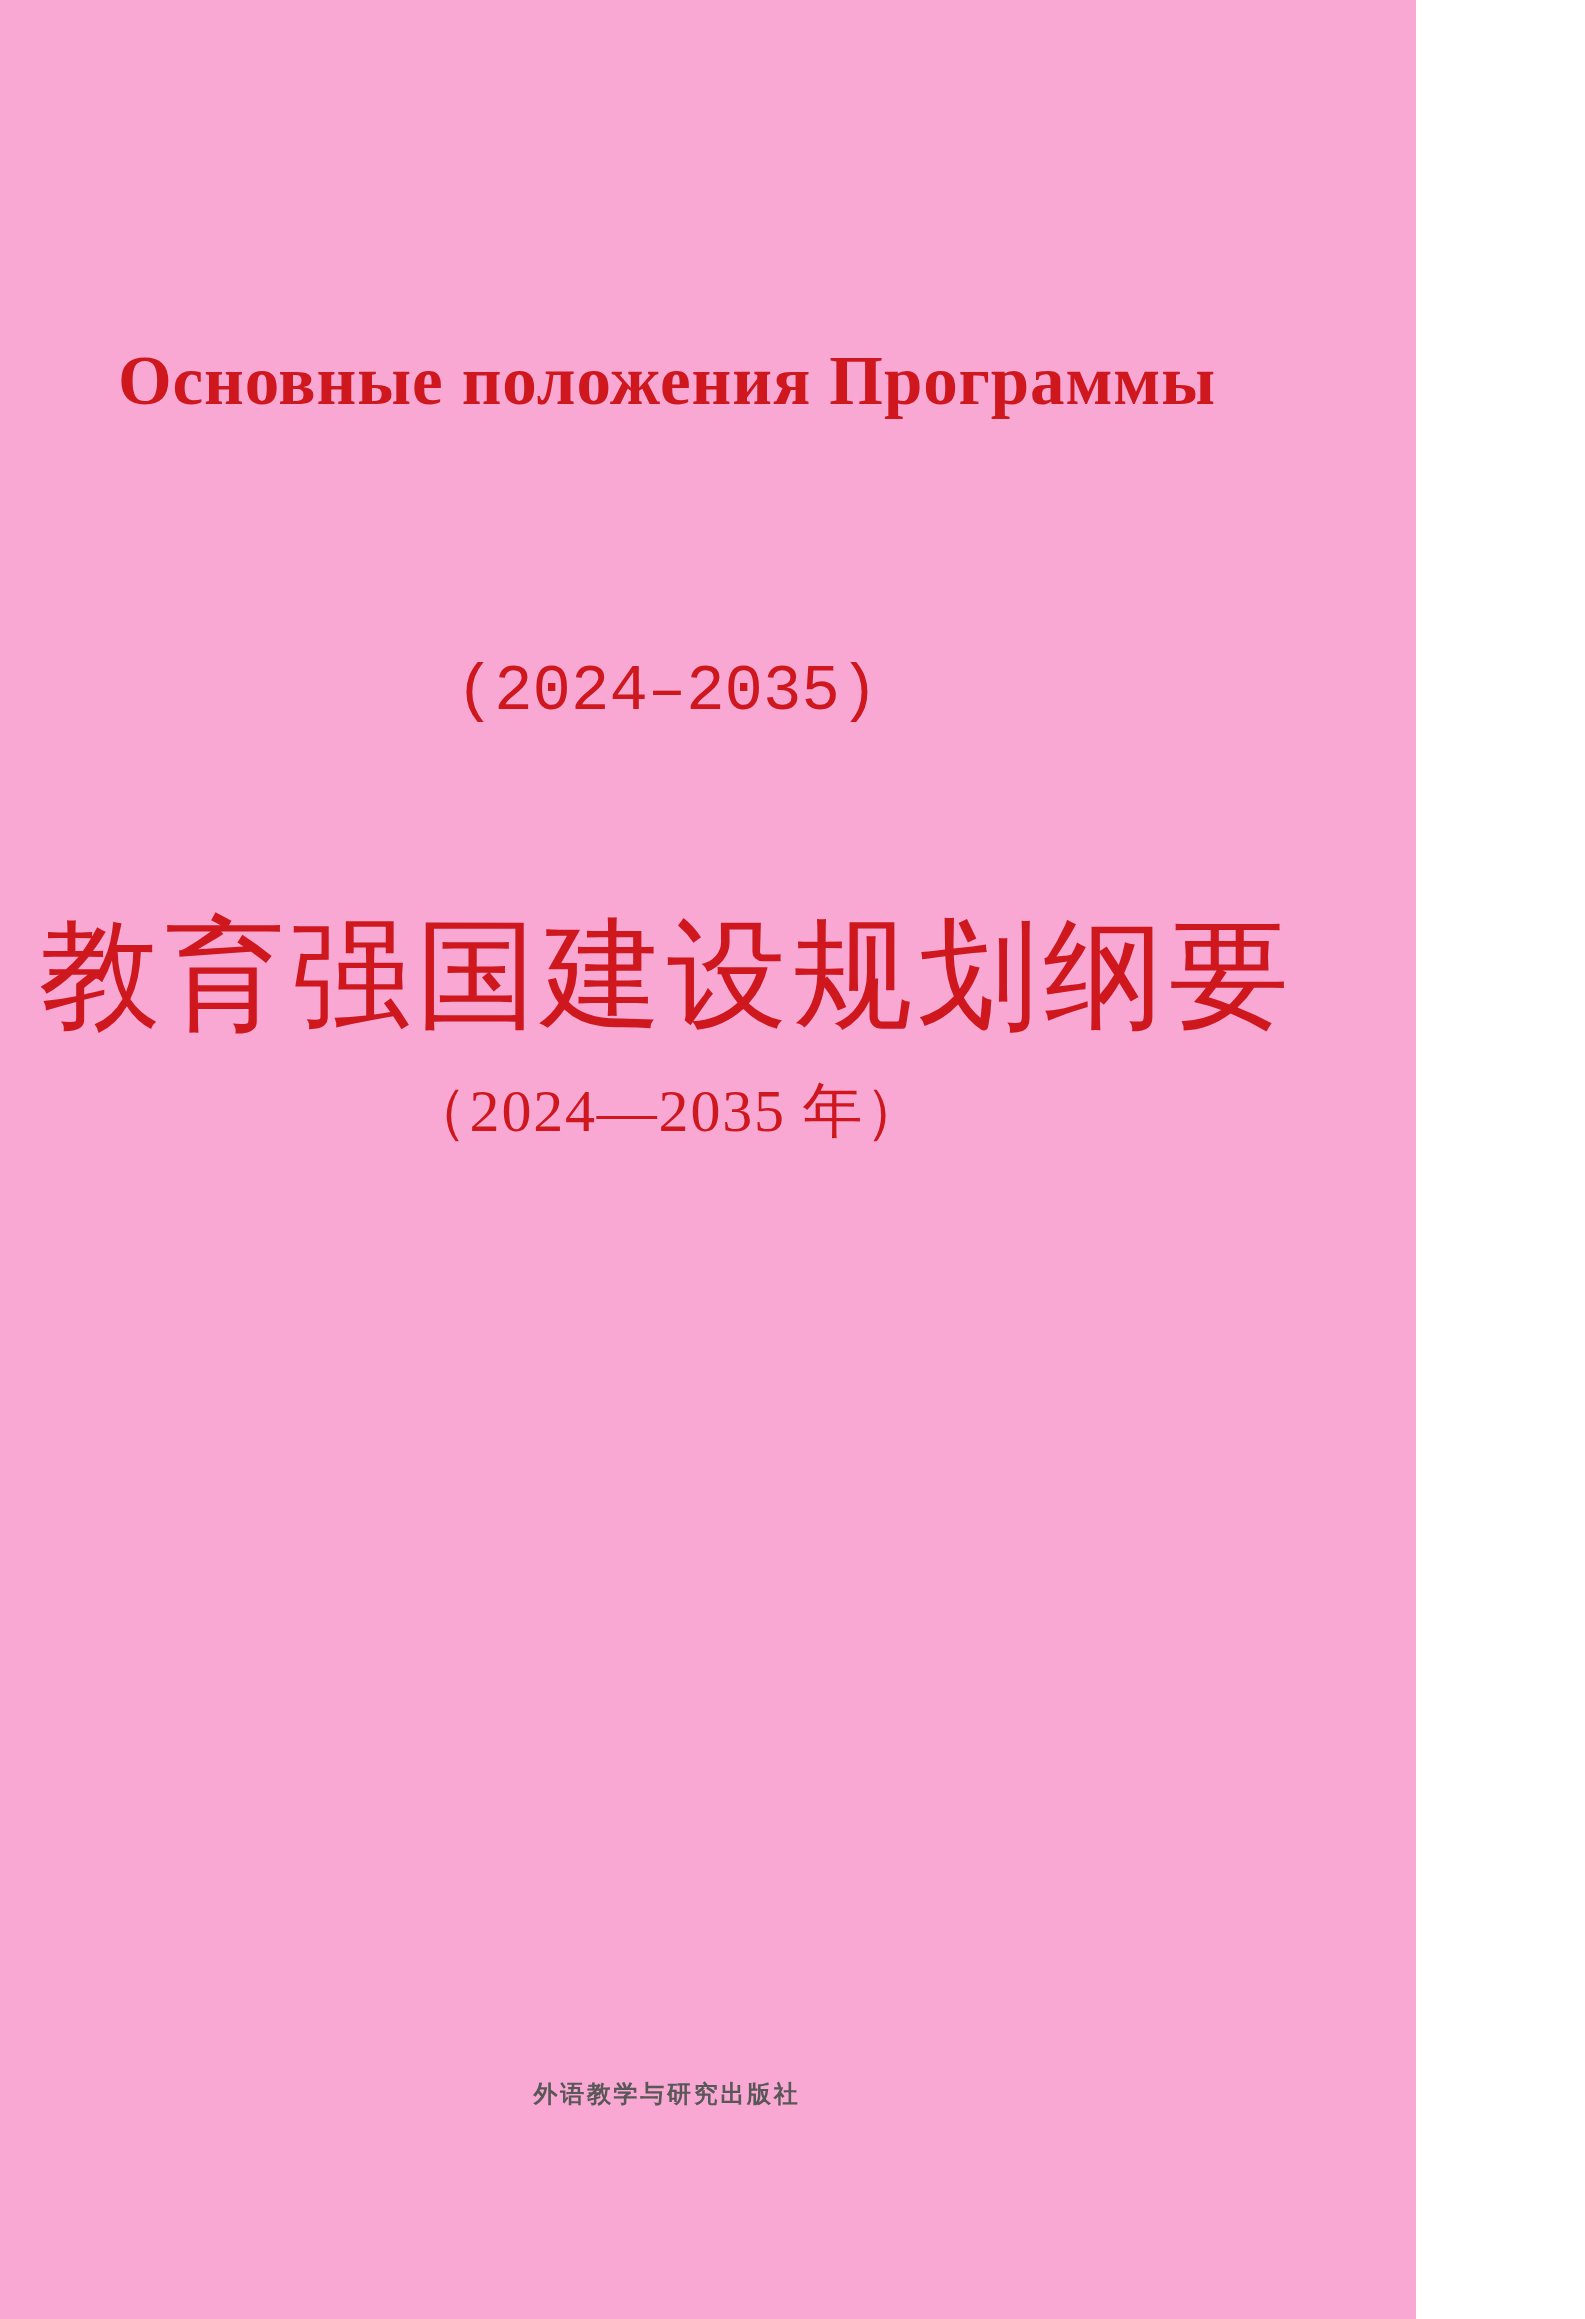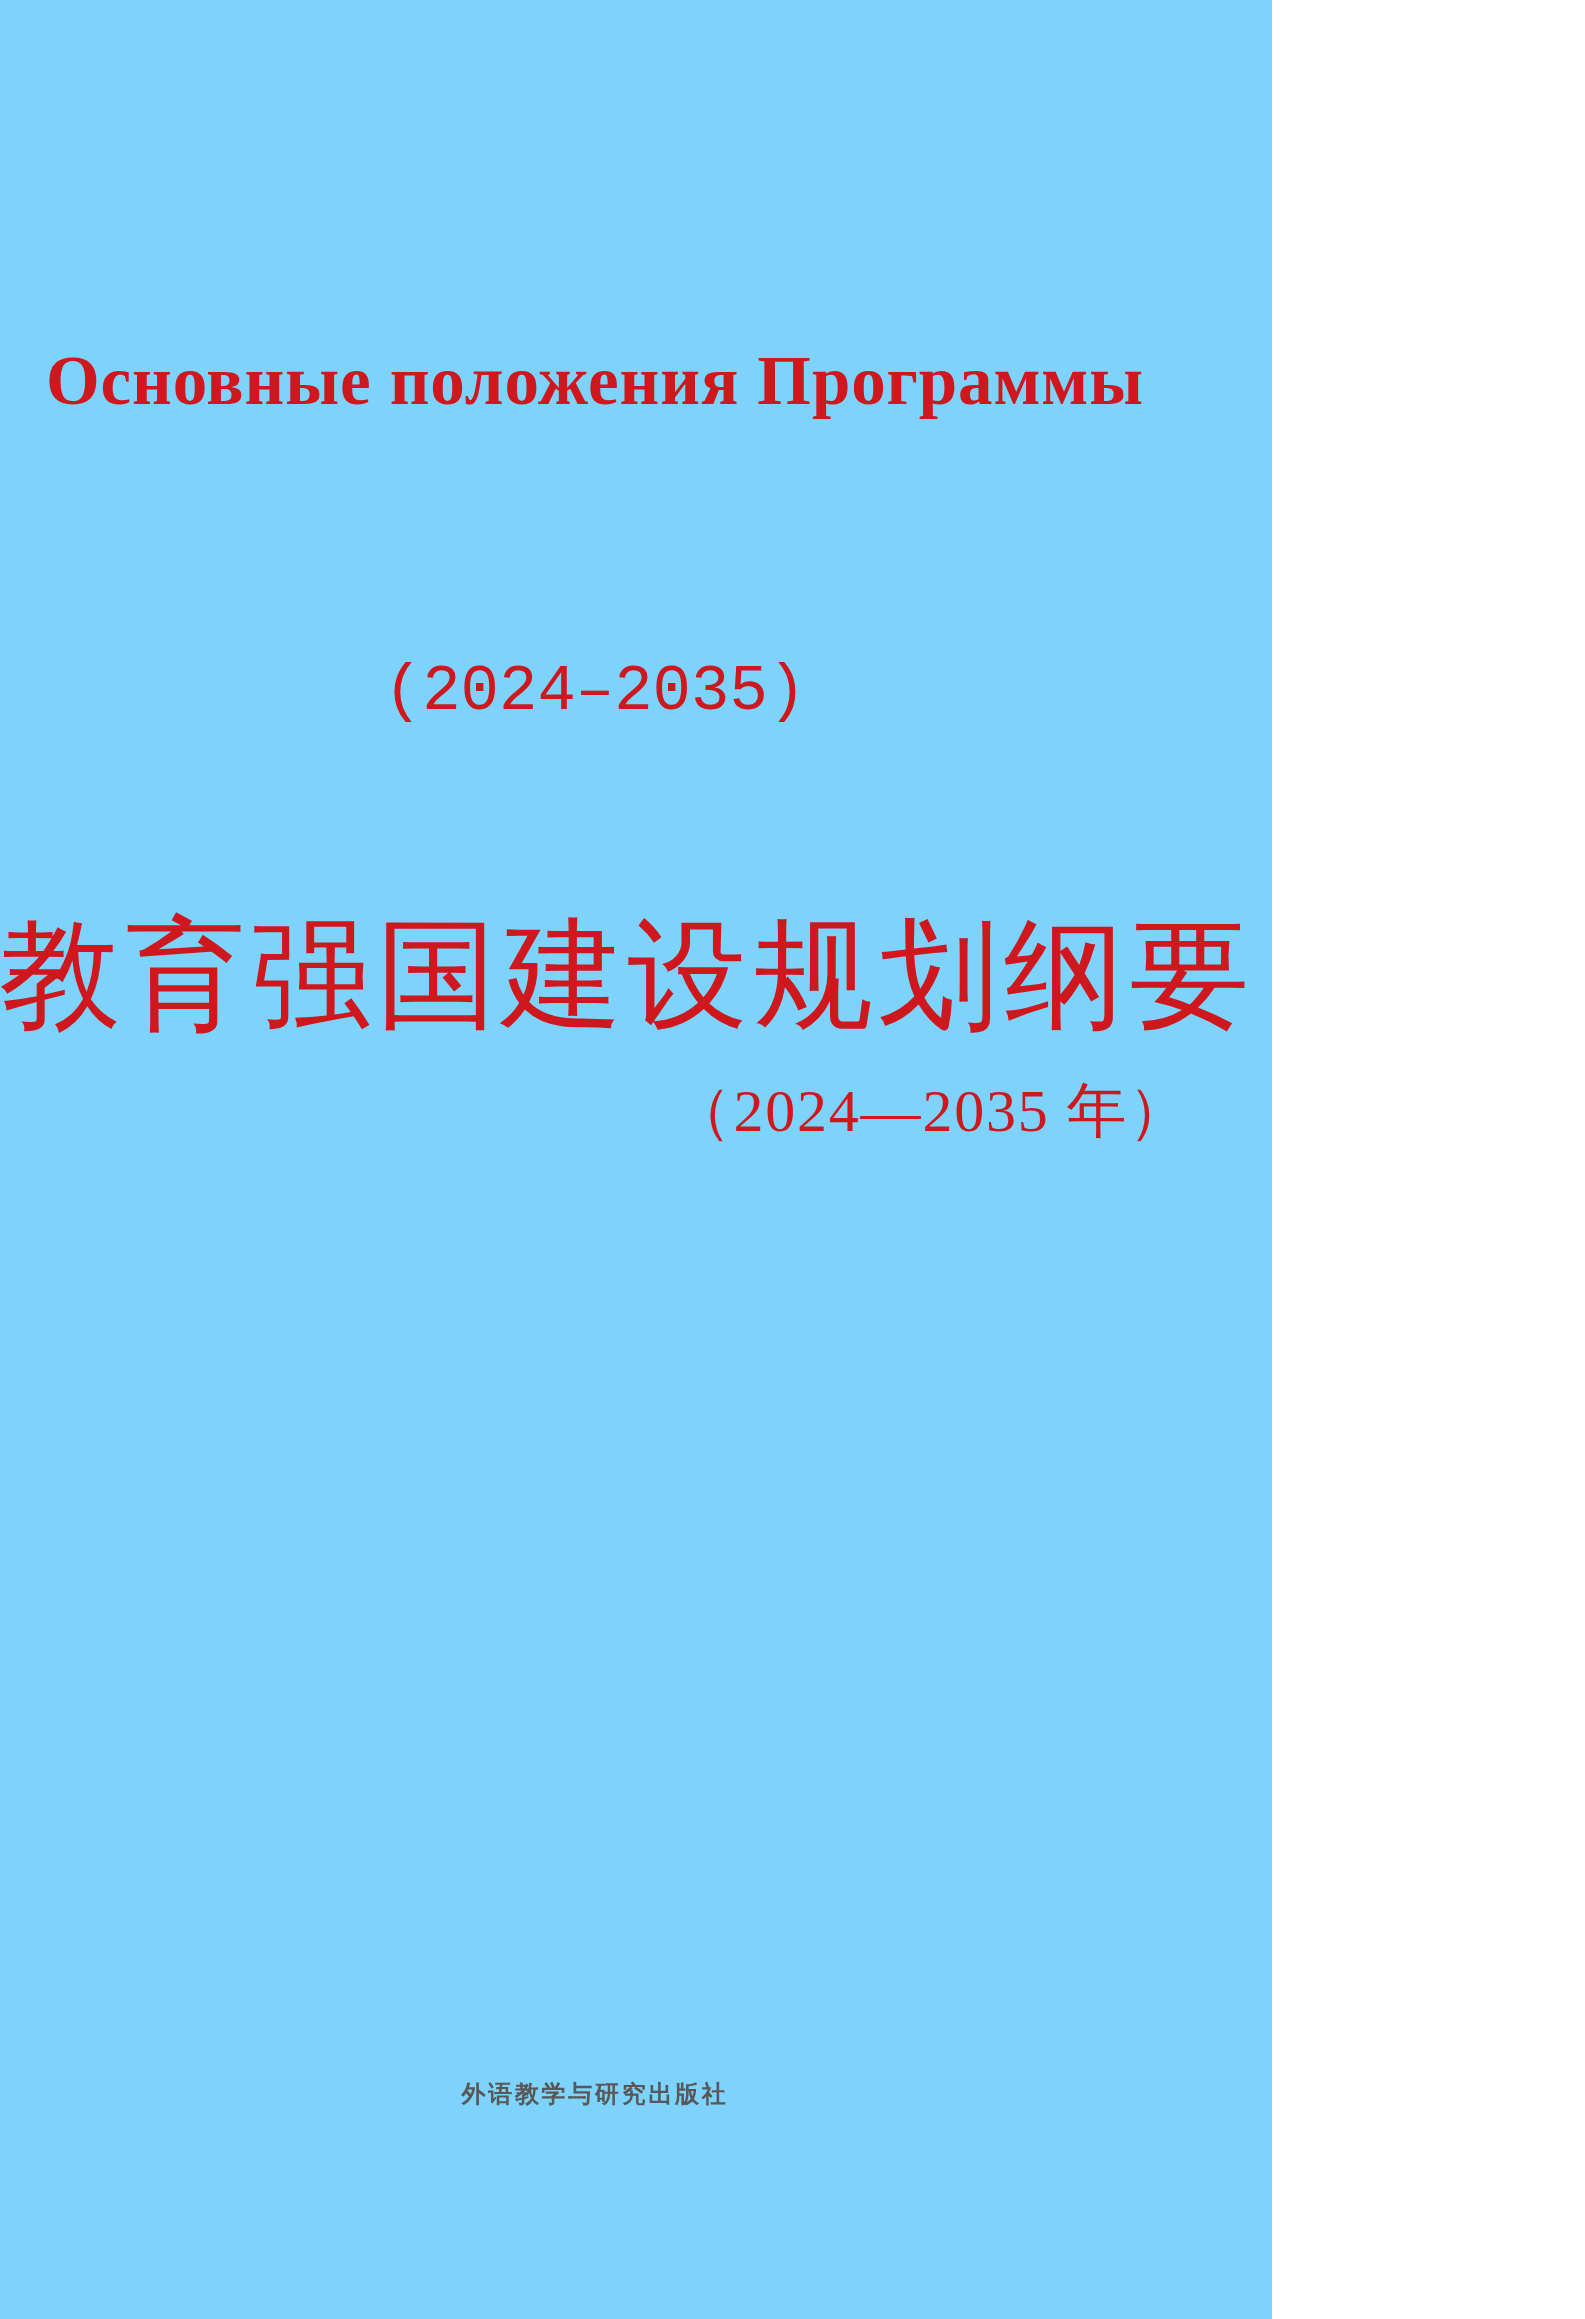--- a/index.html
+++ b/index.html
@@ -5,23 +5,23 @@
   html, body {
     margin: 0;
     padding: 0;
     background: #ffffff;
   }
   body {
     font-family: "Liberation Serif", serif;
   }
   .page {
     position: relative;
-    width: 1272px;
+    width: 1416px;
     height: 2319px;
-    background: #7dd3fc;
+    background: #f9a8d4;
     overflow: hidden;
   }
   
   .center-block {
     position: absolute;
     left: 0;
     right: 82px;
     text-align: center;
   }
   .ru-title {
@@ -52,21 +52,20 @@
     white-space: nowrap;
   }
   .zh-years {
     top: 1066px;
     color: #ce181e;
     font-family: "Liberation Serif", "DejaVu Serif", serif;
     font-weight: normal;
     font-size: 60px;
     line-height: 91px;
     letter-spacing: 1.8px;
-    text-align: right;
   }
   .publisher {
     top: 2062px;
     color: #595757;
     font-family: "Liberation Sans", "DejaVu Sans", sans-serif;
     font-weight: bold;
     font-size: 24px;
     line-height: 64px;
     letter-spacing: 2.7px;
   }

